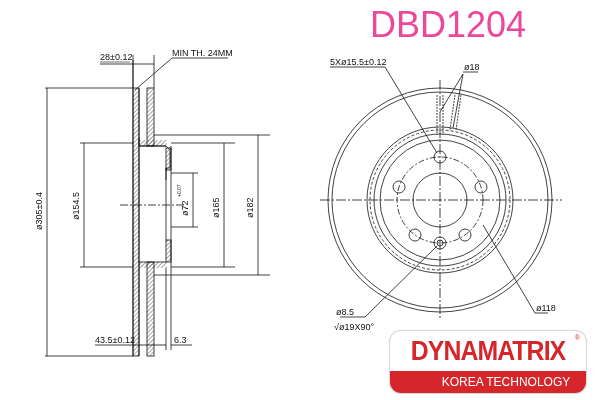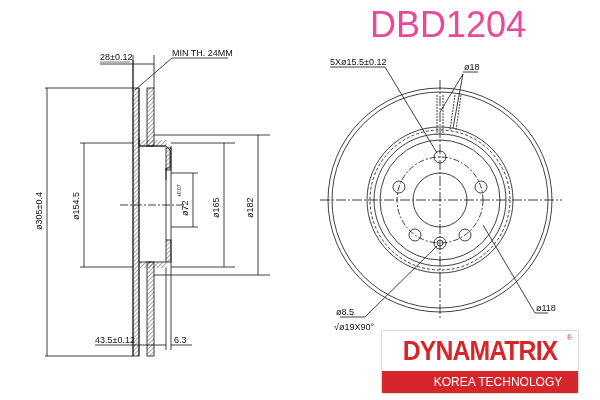--- a/index.html
+++ b/index.html
@@ -1,20 +1,20 @@
 <!DOCTYPE html>
 <html><head>
 <meta charset="utf-8">
 <style>
   html, body { margin:0; padding:0; background:#ffffff; }
   body { width:600px; height:400px; position:relative; overflow:hidden; font-family:"Liberation Sans", sans-serif; }
   #drawing { position:absolute; left:0; top:0; width:600px; height:400px; }
   .title { position:absolute; left:370px; top:4px; width:170px; height:42px; font-family:"Liberation Sans", sans-serif; font-size:36px; color:#ec4899; letter-spacing:0px; line-height:42px; }
   .dim { font-family:"Liberation Sans Narrow","Liberation Sans", sans-serif; font-size:9px; fill:#111; }
-  .logo { position:absolute; left:381px; top:330px; width:196px; height:62px; border:1px solid #d9d9d9; border-radius:2px; background:#fff; box-shadow:0 0 1px #ccc; overflow:hidden; }
+  .logo { position:absolute; left:389px; top:330px; width:196px; height:62px; border:1px solid #d9d9d9; border-radius:12px; background:#fff; box-shadow:0 0 1px #ccc; overflow:hidden; }
   .logo-brand { position:absolute; left:0; top:4px; width:196px; height:32px; text-align:center; font-family:"Liberation Sans", sans-serif; font-weight:bold; font-size:27px; color:#d6262c; letter-spacing:-1px; line-height:32px; transform:scaleX(0.92); }
   .logo-reg { position:absolute; right:6px; top:3px; font-size:7px; color:#d6262c; }
   .logo-bar { position:absolute; left:0; bottom:0; width:232px; height:22px; background:#d6262c; color:#fff; text-align:center; font-size:12px; line-height:22px; font-family:"Liberation Sans", sans-serif; }
 </style>
 </head>
 <body>
 
 <svg id="drawing" width="600" height="400" viewBox="0 0 600 400" xmlns="http://www.w3.org/2000/svg">
   <defs>
     <pattern id="hatch" patternUnits="userSpaceOnUse" width="3" height="3" patternTransform="rotate(45)">

